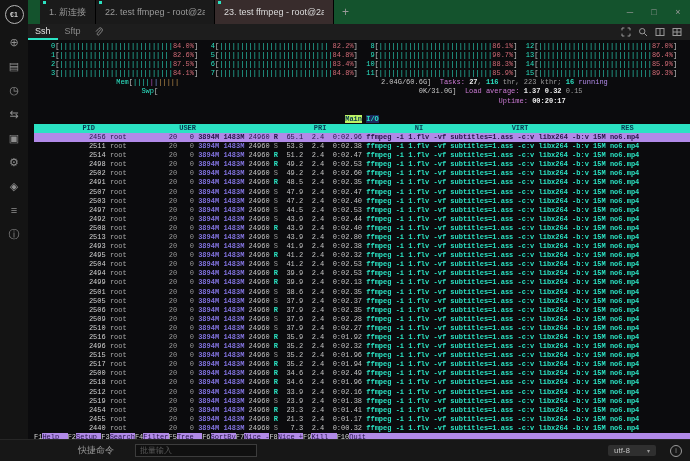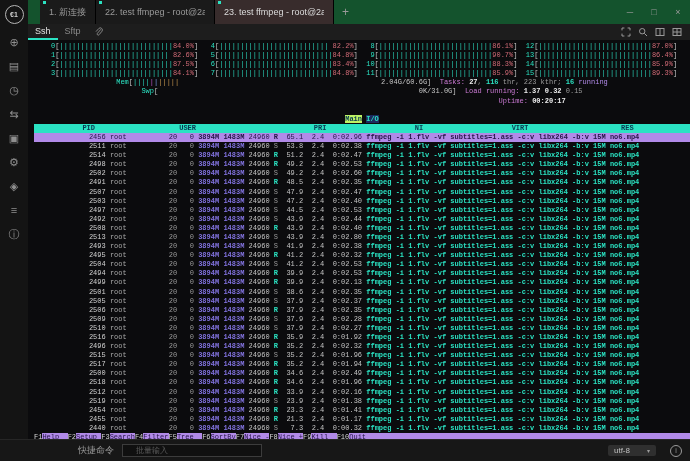--- a/index.html
+++ b/index.html
@@ -51,21 +51,21 @@
   .aw{display:inline-block;width:4.2px;overflow:hidden;font-size:6px;vertical-align:top;line-height:9.1px;}
   .sel{background:#b18ae8;}
   .sel span{color:#251347 !important;background:transparent !important;}
   .stabA{background:#bef264;color:#073a52;font-weight:bold;}
   .stabB{background:#1b2a5e;color:#2be3c3;font-weight:bold;}
   .fk{color:#d8d8d8;}
   .fl{background:#b18ae8;color:#251347;}
   
   .statusbar{position:absolute;left:0;bottom:0;width:100%;height:22px;background:#171717;border-top:1px solid #262626;display:flex;align-items:center;box-sizing:border-box;z-index:3;}
   .sb-label{margin-left:78px;color:#9a9a9a;font-size:9px;}
-  .sb-input{margin-left:8px;width:112px;height:11px;background:#101010;border:1px solid #3c3c3c;color:#bdbdbd;font-size:8px;padding:0 13px;font-family:"Liberation Sans",sans-serif;}
+  .sb-input{margin-left:21px;width:112px;height:11px;background:#101010;border:1px solid #3c3c3c;color:#bdbdbd;font-size:8px;padding:0 4px;font-family:"Liberation Sans",sans-serif;}
   .sb-input::placeholder{color:#5a5a5a;}
   .enc{margin-left:auto;background:#2f2f2f;border-radius:2px;color:#c0c0c0;font-size:8px;padding:1px 6px;display:flex;align-items:center;gap:17px;cursor:pointer;}
   .enc .caret{font-size:6px;color:#9a9a9a;}
   .info{width:10px;height:10px;border:1px solid #9a9a9a;border-radius:50%;color:#9a9a9a;font-size:7px;display:flex;align-items:center;justify-content:center;margin:0 8px 0 14px;cursor:pointer;}
 </style>
 </head>
 <body>
 
 <div class="app">
 
@@ -135,21 +135,21 @@
         </svg>
     </div>
   </div>
 
   <div class="term" id="term">
       <div class="ln"><span class="tl">  0</span><span class="wt">[</span><span class="bar">|||||||||||||||||||||||||||</span><span class="wt"></span><span class="pct">84.0%</span><span class="wt">] </span><span class="tl">  4</span><span class="wt">[</span><span class="bar">||||||||||||||||||||||||||</span><span class="wt"> </span><span class="pct">82.2%</span><span class="wt">] </span><span class="tl">  8</span><span class="wt">[</span><span class="bar">|||||||||||||||||||||||||||</span><span class="wt"></span><span class="pct">86.1%</span><span class="wt">] </span><span class="tl"> 12</span><span class="wt">[</span><span class="bar">|||||||||||||||||||||||||||</span><span class="wt"></span><span class="pct">87.0%</span><span class="wt">] </span></div>
       <div class="ln"><span class="tl">  1</span><span class="wt">[</span><span class="bar">||||||||||||||||||||||||||</span><span class="wt"> </span><span class="pct">82.6%</span><span class="wt">] </span><span class="tl">  5</span><span class="wt">[</span><span class="bar">|||||||||||||||||||||||||||</span><span class="wt"></span><span class="pct">84.8%</span><span class="wt">] </span><span class="tl">  9</span><span class="wt">[</span><span class="bar">|||||||||||||||||||||||||||</span><span class="wt"></span><span class="pct">90.7%</span><span class="wt">] </span><span class="tl"> 13</span><span class="wt">[</span><span class="bar">|||||||||||||||||||||||||||</span><span class="wt"></span><span class="pct">86.4%</span><span class="wt">] </span></div>
       <div class="ln"><span class="tl">  2</span><span class="wt">[</span><span class="bar">|||||||||||||||||||||||||||</span><span class="wt"></span><span class="pct">87.5%</span><span class="wt">] </span><span class="tl">  6</span><span class="wt">[</span><span class="bar">|||||||||||||||||||||||||||</span><span class="wt"></span><span class="pct">83.4%</span><span class="wt">] </span><span class="tl"> 10</span><span class="wt">[</span><span class="bar">|||||||||||||||||||||||||||</span><span class="wt"></span><span class="pct">88.3%</span><span class="wt">] </span><span class="tl"> 14</span><span class="wt">[</span><span class="bar">|||||||||||||||||||||||||||</span><span class="wt"></span><span class="pct">85.9%</span><span class="wt">] </span></div>
       <div class="ln"><span class="tl">  3</span><span class="wt">[</span><span class="bar">|||||||||||||||||||||||||||</span><span class="wt"></span><span class="pct">84.1%</span><span class="wt">] </span><span class="tl">  7</span><span class="wt">[</span><span class="bar">|||||||||||||||||||||||||||</span><span class="wt"></span><span class="pct">84.8%</span><span class="wt">] </span><span class="tl"> 11</span><span class="wt">[</span><span class="bar">|||||||||||||||||||||||||||</span><span class="wt"></span><span class="pct">85.9%</span><span class="wt">] </span><span class="tl"> 15</span><span class="wt">[</span><span class="bar">|||||||||||||||||||||||||||</span><span class="wt"></span><span class="pct">89.3%</span><span class="wt">] </span></div>
       <div class="ln"><span class="tl">Mem</span><span class="wt">[</span><span class="bar">||||</span><span class="mag">|</span><span class="blu">|</span><span class="yel">|||||</span><span class="wt">                                                </span><span class="gr2">2.04G/60.6G</span><span class="wt">]</span><span class="wt">  </span><span class="pk">Tasks: </span><span class="wb">27</span><span class="gr">, </span><span class="tlb">116</span><span class="gr"> thr, </span><span class="gr">223 kthr; </span><span class="tlb">16</span><span class="pur"> running</span></div>
-      <div class="ln"><span class="tl">Swp</span><span class="wt">[</span><span class="wt">                                                              </span><span class="gr2">0K/31.0G</span><span class="wt">]</span><span class="wt">  </span><span class="pk">Load running: </span><span class="wb">1.37 </span><span class="wb">0.32 </span><span class="gr">0.15</span></div>
+      <div class="ln"><span class="tl">Swp</span><span class="wt">[</span><span class="wt">                                                              </span><span class="gr2">0K/31.0G</span><span class="wt">]</span><span class="wt">  </span><span class="pk">Load average: </span><span class="wb">1.37 </span><span class="wb">0.32 </span><span class="gr">0.15</span></div>
       <div class="ln"><span class="wt">                                                                                 </span><span class="pk">Uptime: </span><span class="wb">00:20:17</span></div>
       <div class="ln"></div>
       <div class="ln"><span class="wt"> </span><span class="stabA">Main</span><span class="wt"> </span><span class="stabB">I/O</span><span class="wt"> </span></div>
       <div class="ln hdr"><span class="hd">  PID</span><span class="hd"> </span><span class="hd">USER        </span><span class="hd"> </span><span class="hd">PRI</span><span class="hd"> </span><span class="hd"> NI</span><span class="hd"> </span><span class="hd"> VIRT</span><span class="hd"> </span><span class="hd">  RES</span><span class="hd"> </span><span class="hd">  SHR</span><span class="hd"> </span><span class="hd">S</span><span class="hd"> </span><span class="hds"> CPU%</span><span class="hds aw">▽</span><span class="hd">MEM%</span><span class="hd"> </span><span class="hd">   TIME+</span><span class="hd"> </span><span class="hd">Command</span></div>
       <div class="ln sel"><span class="pid"> 2456</span><span class="wt"> </span><span class="usr">root        </span><span class="wt"> </span><span class="gr"> 20</span><span class="wt"> </span><span class="gr">  0</span><span class="wt"> </span><span class="vio">3894M</span><span class="wt"> </span><span class="vio">1483M</span><span class="wt"> </span><span class="wt">24960</span><span class="wt"> </span><span class="tlb">R</span><span class="wt"> </span><span class="wt"> 65.1</span><span class="wt"> </span><span class="wt"> 2.4</span><span class="wt"> </span><span class="wt"> 0:02.96</span><span class="wt"> </span><span class="cmd">ffmpeg -i 1.flv -vf subtitles=1.ass -c:v libx264 -b:v 15M no6.mp4</span></div>
       <div class="ln"><span class="pid"> 2511</span><span class="wt"> </span><span class="usr">root        </span><span class="wt"> </span><span class="gr"> 20</span><span class="wt"> </span><span class="gr">  0</span><span class="wt"> </span><span class="vio">3894M</span><span class="wt"> </span><span class="vio">1483M</span><span class="wt"> </span><span class="wt">24960</span><span class="wt"> </span><span class="gr">S</span><span class="wt"> </span><span class="wt"> 53.8</span><span class="wt"> </span><span class="wt"> 2.4</span><span class="wt"> </span><span class="wt"> 0:02.38</span><span class="wt"> </span><span class="cmd">ffmpeg -i 1.flv -vf subtitles=1.ass -c:v libx264 -b:v 15M no6.mp4</span></div>
       <div class="ln"><span class="pid"> 2514</span><span class="wt"> </span><span class="usr">root        </span><span class="wt"> </span><span class="gr"> 20</span><span class="wt"> </span><span class="gr">  0</span><span class="wt"> </span><span class="vio">3894M</span><span class="wt"> </span><span class="vio">1483M</span><span class="wt"> </span><span class="wt">24960</span><span class="wt"> </span><span class="tlb">R</span><span class="wt"> </span><span class="wt"> 51.2</span><span class="wt"> </span><span class="wt"> 2.4</span><span class="wt"> </span><span class="wt"> 0:02.47</span><span class="wt"> </span><span class="cmd">ffmpeg -i 1.flv -vf subtitles=1.ass -c:v libx264 -b:v 15M no6.mp4</span></div>
       <div class="ln"><span class="pid"> 2498</span><span class="wt"> </span><span class="usr">root        </span><span class="wt"> </span><span class="gr"> 20</span><span class="wt"> </span><span class="gr">  0</span><span class="wt"> </span><span class="vio">3894M</span><span class="wt"> </span><span class="vio">1483M</span><span class="wt"> </span><span class="wt">24960</span><span class="wt"> </span><span class="tlb">R</span><span class="wt"> </span><span class="wt"> 49.2</span><span class="wt"> </span><span class="wt"> 2.4</span><span class="wt"> </span><span class="wt"> 0:02.53</span><span class="wt"> </span><span class="cmd">ffmpeg -i 1.flv -vf subtitles=1.ass -c:v libx264 -b:v 15M no6.mp4</span></div>
       <div class="ln"><span class="pid"> 2502</span><span class="wt"> </span><span class="usr">root        </span><span class="wt"> </span><span class="gr"> 20</span><span class="wt"> </span><span class="gr">  0</span><span class="wt"> </span><span class="vio">3894M</span><span class="wt"> </span><span class="vio">1483M</span><span class="wt"> </span><span class="wt">24960</span><span class="wt"> </span><span class="gr">S</span><span class="wt"> </span><span class="wt"> 49.2</span><span class="wt"> </span><span class="wt"> 2.4</span><span class="wt"> </span><span class="wt"> 0:02.60</span><span class="wt"> </span><span class="cmd">ffmpeg -i 1.flv -vf subtitles=1.ass -c:v libx264 -b:v 15M no6.mp4</span></div>
       <div class="ln"><span class="pid"> 2491</span><span class="wt"> </span><span class="usr">root        </span><span class="wt"> </span><span class="gr"> 20</span><span class="wt"> </span><span class="gr">  0</span><span class="wt"> </span><span class="vio">3894M</span><span class="wt"> </span><span class="vio">1483M</span><span class="wt"> </span><span class="wt">24960</span><span class="wt"> </span><span class="tlb">R</span><span class="wt"> </span><span class="wt"> 48.5</span><span class="wt"> </span><span class="wt"> 2.4</span><span class="wt"> </span><span class="wt"> 0:02.35</span><span class="wt"> </span><span class="cmd">ffmpeg -i 1.flv -vf subtitles=1.ass -c:v libx264 -b:v 15M no6.mp4</span></div>

